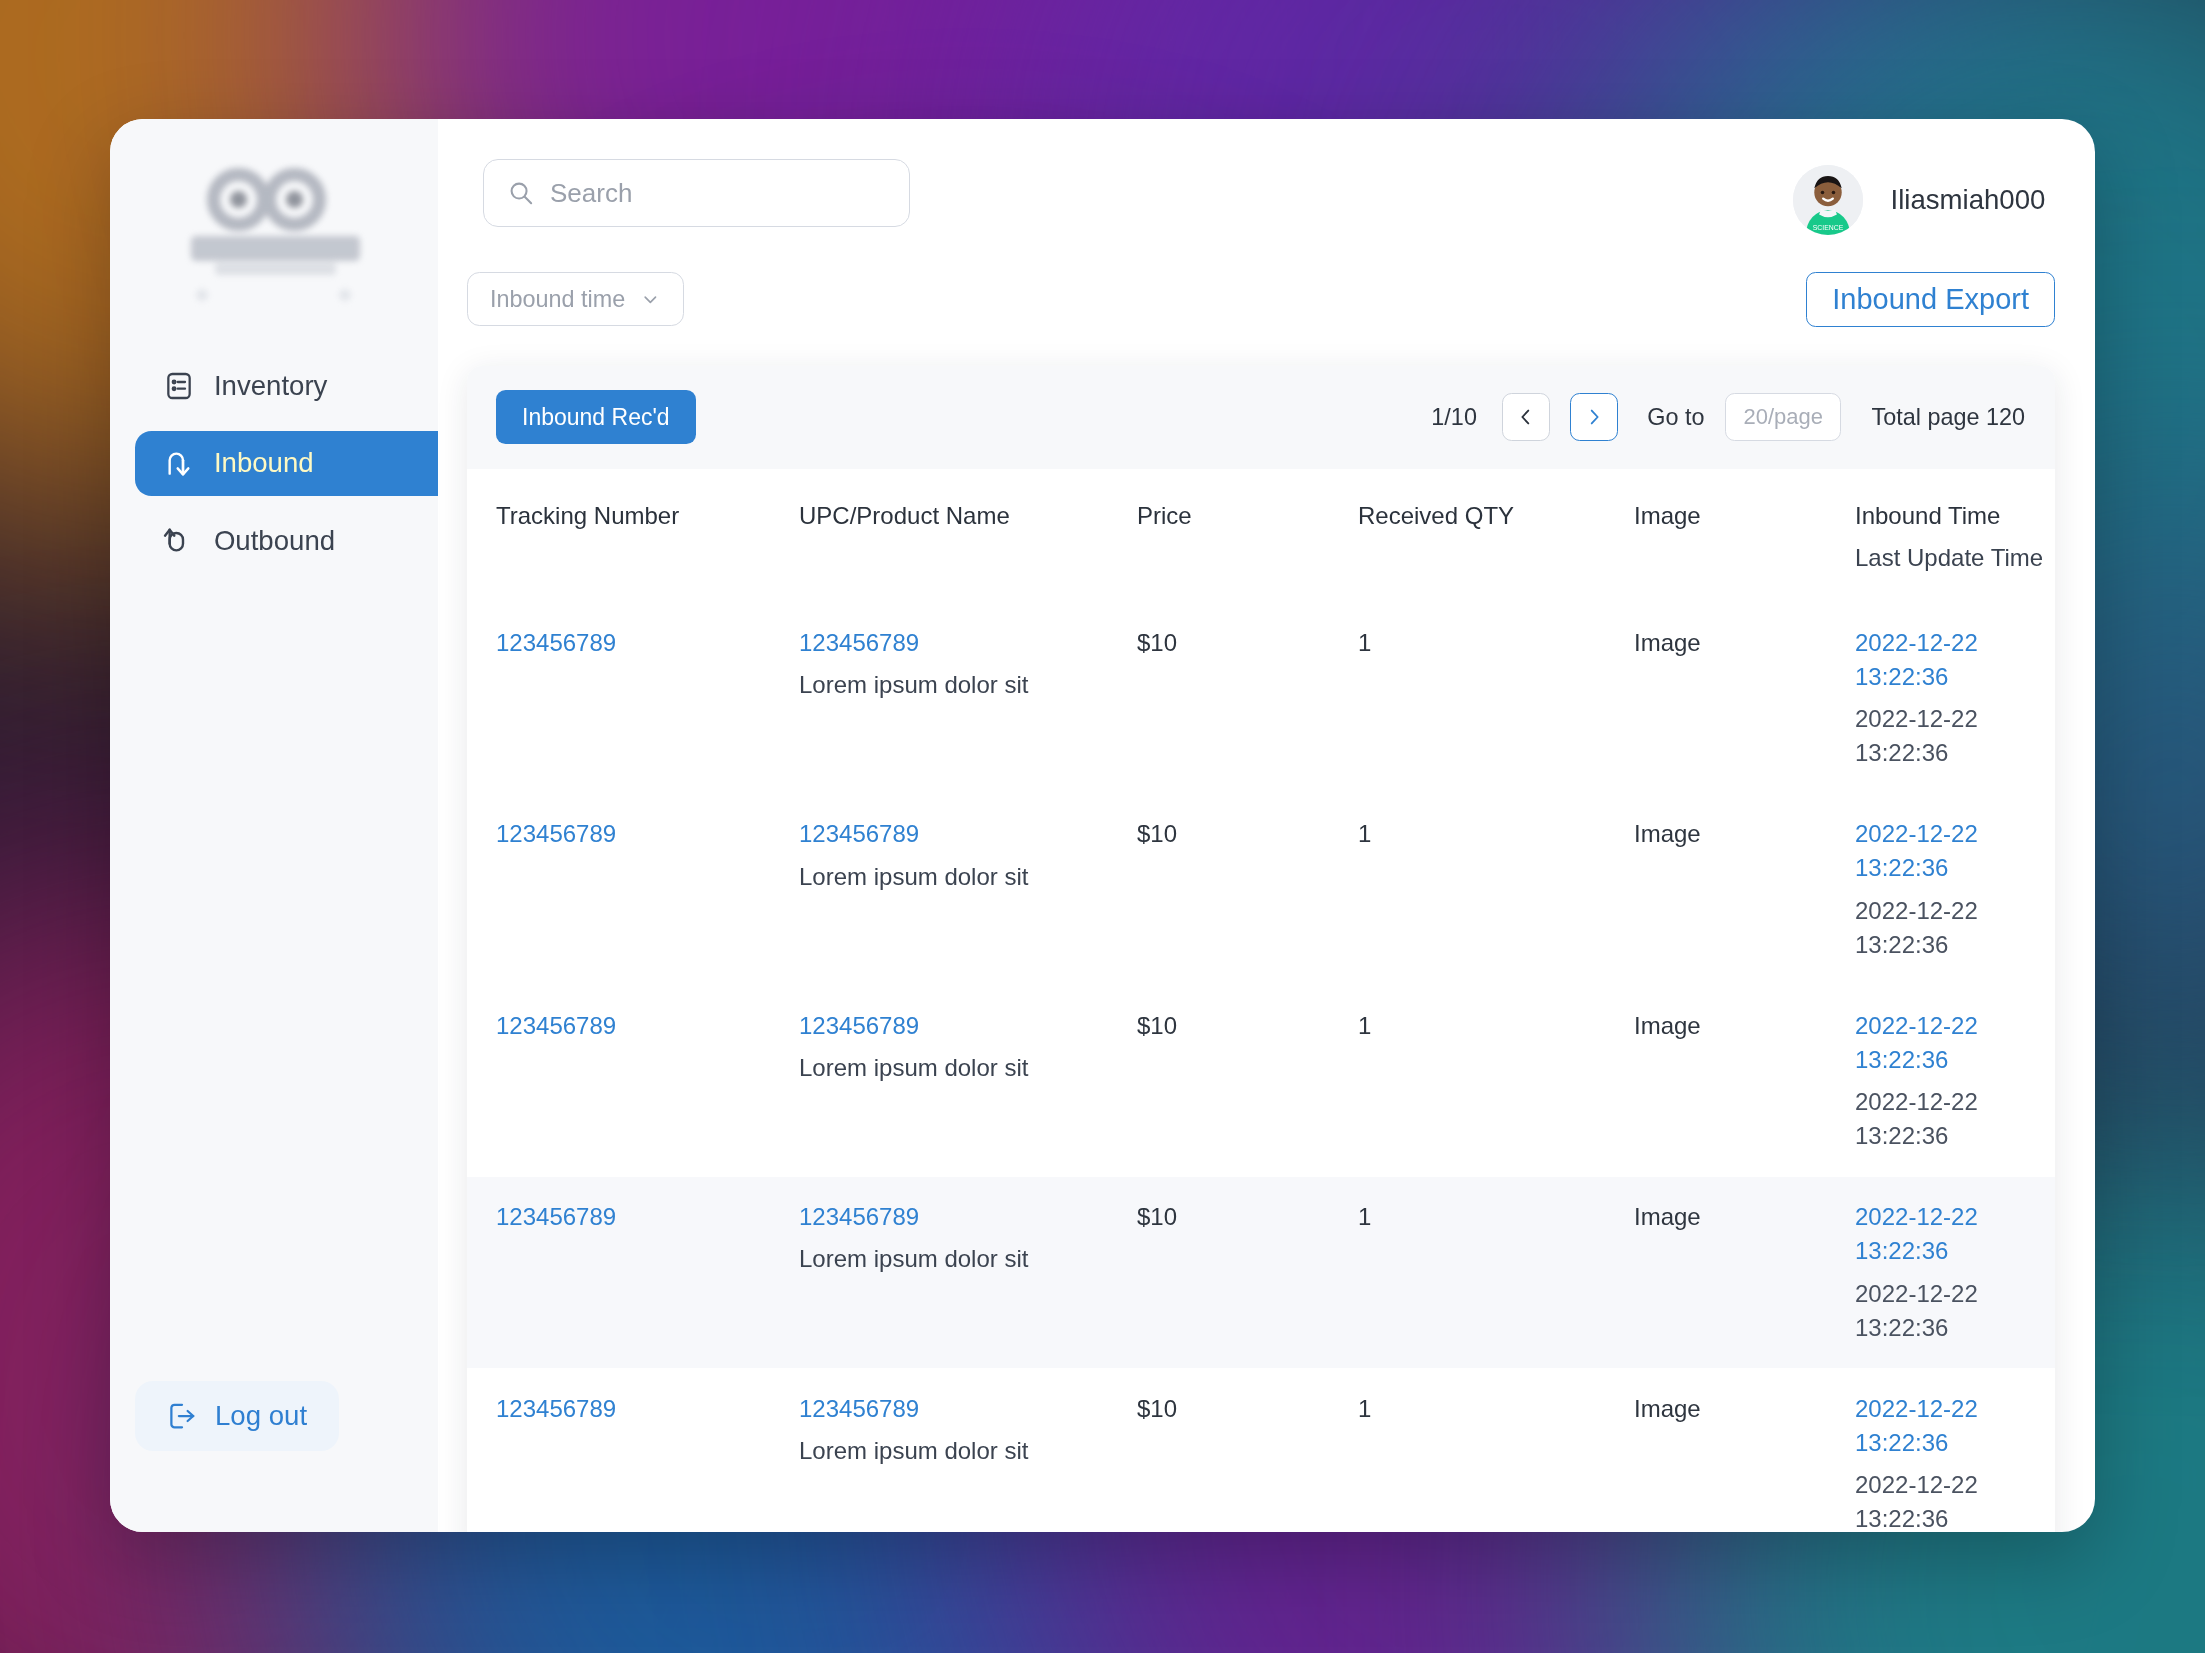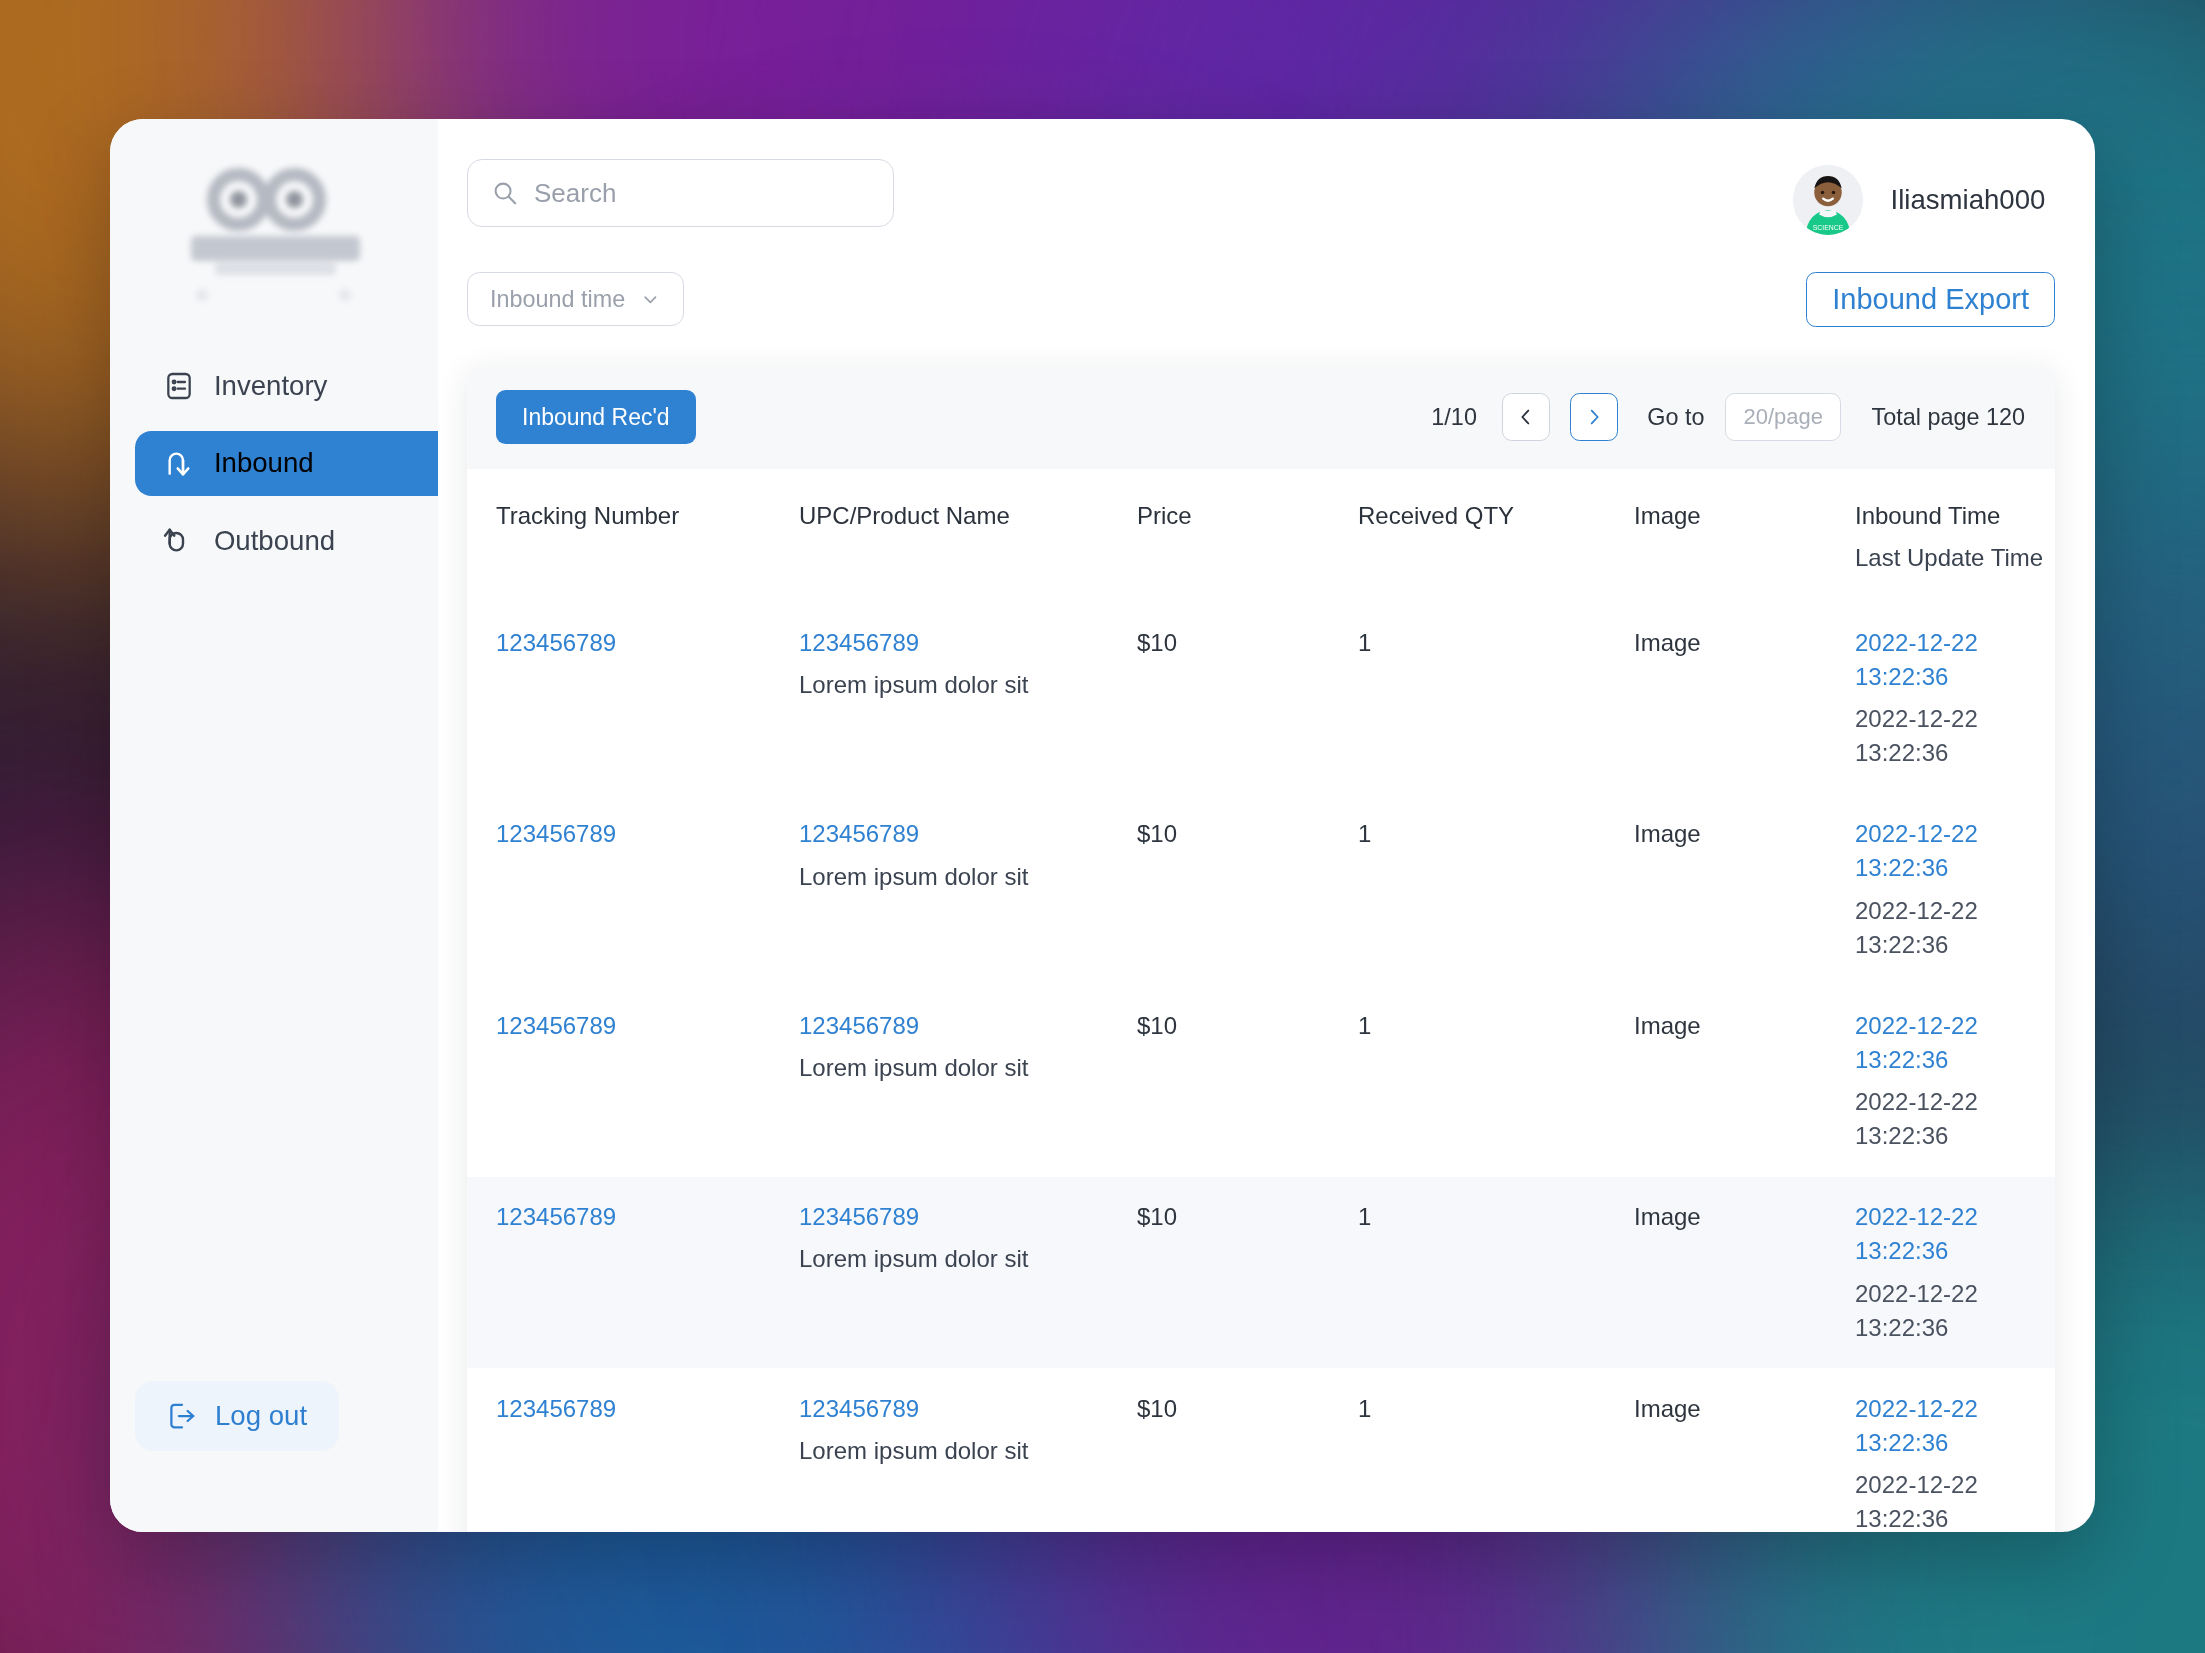--- a/index.html
+++ b/index.html
@@ -49,38 +49,38 @@
   #logo .sp.l { left:29px; } #logo .sp.r { left:172px; }
 
   #nav { margin-top:27.6px; }
   .nav-item {
     display:flex; align-items:center; height:65px; padding-left:27.6px;
     gap:19.3px; cursor:pointer; color:#3b4350; font-size:27.6px;
     border-radius:16.5px 0 0 16.5px; margin-left:25px;
   }
   .nav-item .ic { width:32px; height:32px; flex:0 0 32px; display:flex; align-items:center; justify-content:center; }
   .nav-item .ic svg { width:32px; height:32px; display:block; }
-  .nav-item.active { background:#2f81d1; color:#000000; margin-left:25px; margin-right:0; border-radius:16.5px 0 0 16.5px; }
+  .nav-item.active { background:#2f81d1; color:#fef9c3; margin-left:25px; margin-right:0; border-radius:16.5px 0 0 16.5px; }
   .nav-gap { height:12.4px; }
 
   #logout-wrap { margin-top:auto; padding:0 0 81px 25px; }
   #logout {
     display:inline-flex; align-items:center; gap:18px;
     background:#eef4fb; color:#2f7fd1; border-radius:18px;
     padding:0 32px; height:70px; font-size:27.6px; cursor:pointer;
   }
   #logout svg { width:30px; height:30px; display:block; }
 
   
   #main { flex:1; display:flex; flex-direction:column; padding:0 40px 0 29px; min-width:0; }
 
   #topbar { display:flex; align-items:flex-start; justify-content:space-between; padding-top:40px; }
   #search-box {
     width:427px; height:68px; border:1.4px solid #d6dae2; border-radius:15px;
-    display:flex; align-items:center; gap:15px; padding:0 23.4px; background:#fff;
+    display:flex; align-items:center; gap:15px; padding:0 23.4px; background:#fff;margin-left:16px;
   }
   #search-box svg { width:27.6px; height:27.6px; flex:0 0 27.6px; display:block; }
   #search-input { border:none; outline:none; font-family:inherit; font-size:26px; color:#9aa0ab; background:transparent; width:100%; }
   #search-input::placeholder { color:#9aa0ab; }
 
   #user { display:flex; align-items:center; gap:27.6px; padding-right:9.6px; padding-top:5.5px; }
   #avatar { width:70px; height:70px; border-radius:50%; overflow:hidden; background:#eceff3; position:relative; }
   #avatar svg { width:70px; height:70px; display:block; }
   #user-name { font-size:27.6px; color:#2e353f; }
 

